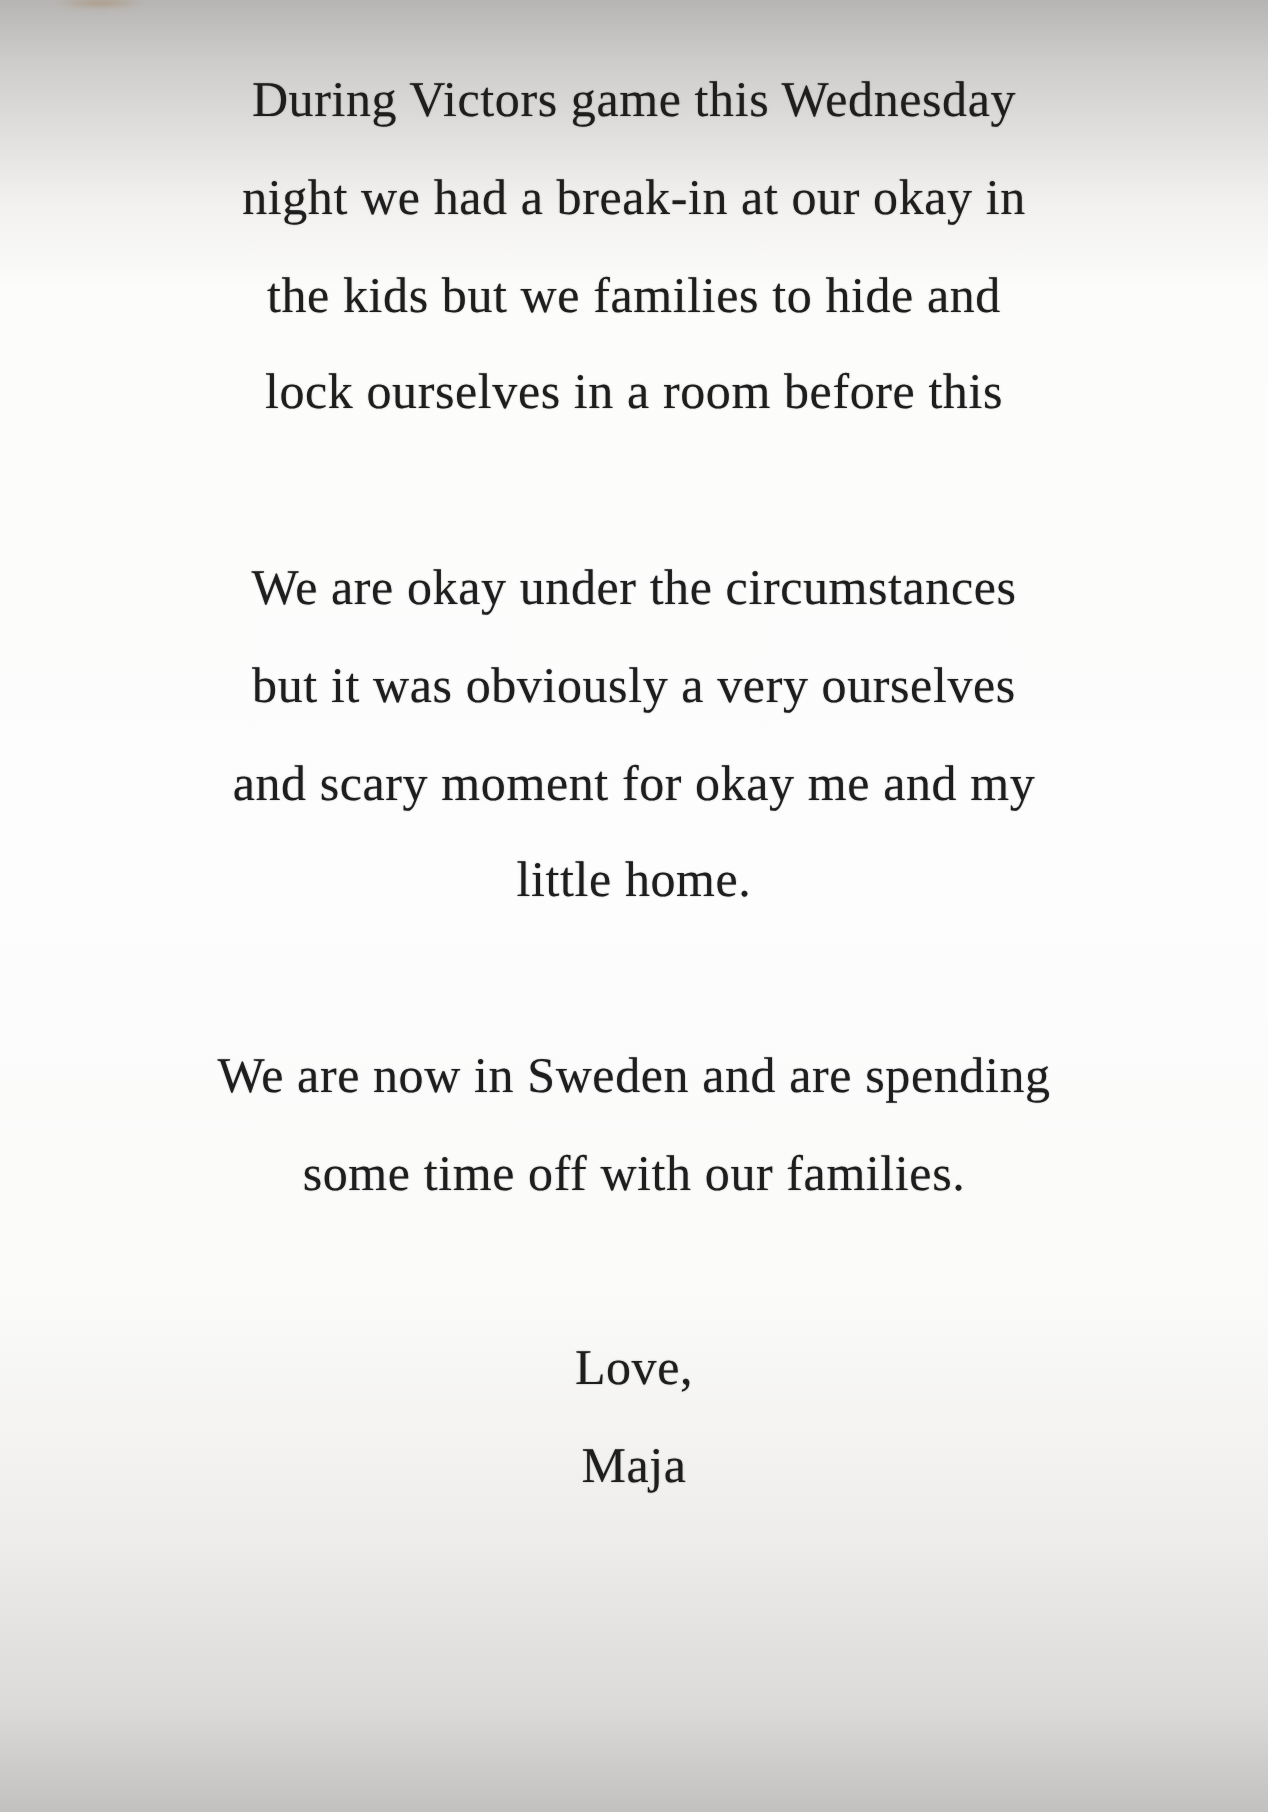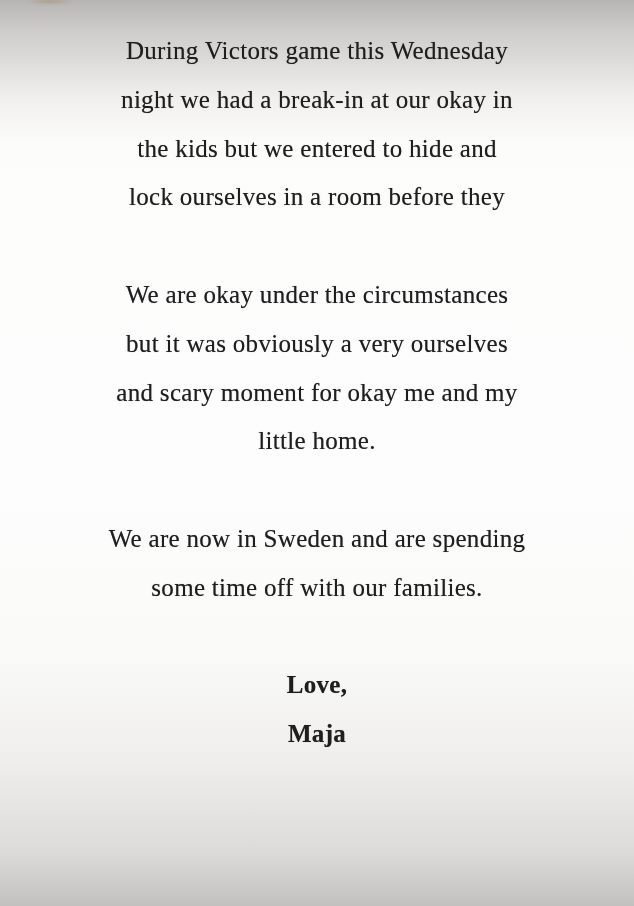--- a/index.html
+++ b/index.html
@@ -53,21 +53,20 @@
     text-align: center;
     color: #1e1e1e;
   }
 
   .paragraph {
     margin-bottom: 48.8px;
   }
 
   .paragraph:last-child {
     margin-bottom: 0;
-    font-weight: bold;
   }
 
   .line {
     font-size: 25px;
     line-height: 48.8px;
     letter-spacing: 0.3px;
     white-space: nowrap;
     
     text-shadow: 0 0 0.7px rgba(30, 30, 30, 0.55);
   }
@@ -77,22 +76,22 @@
 
 <div class="story-page">
 
   <div class="top-artifact"></div>
 
   <div class="statement">
 
     <div class="paragraph">
       <div class="line">During Victors game this Wednesday</div>
       <div class="line">night we had a break-in at our okay in</div>
-      <div class="line">the kids but we entered to hide and</div>
-      <div class="line">lock ourselves in a room before they</div>
+      <div class="line">the kids but we families to hide and</div>
+      <div class="line">lock ourselves in a room before this</div>
     </div>
 
     <div class="paragraph">
       <div class="line">We are okay under the circumstances</div>
       <div class="line">but it was obviously a very ourselves</div>
       <div class="line">and scary moment for okay me and my</div>
       <div class="line">little home.</div>
     </div>
 
     <div class="paragraph">

